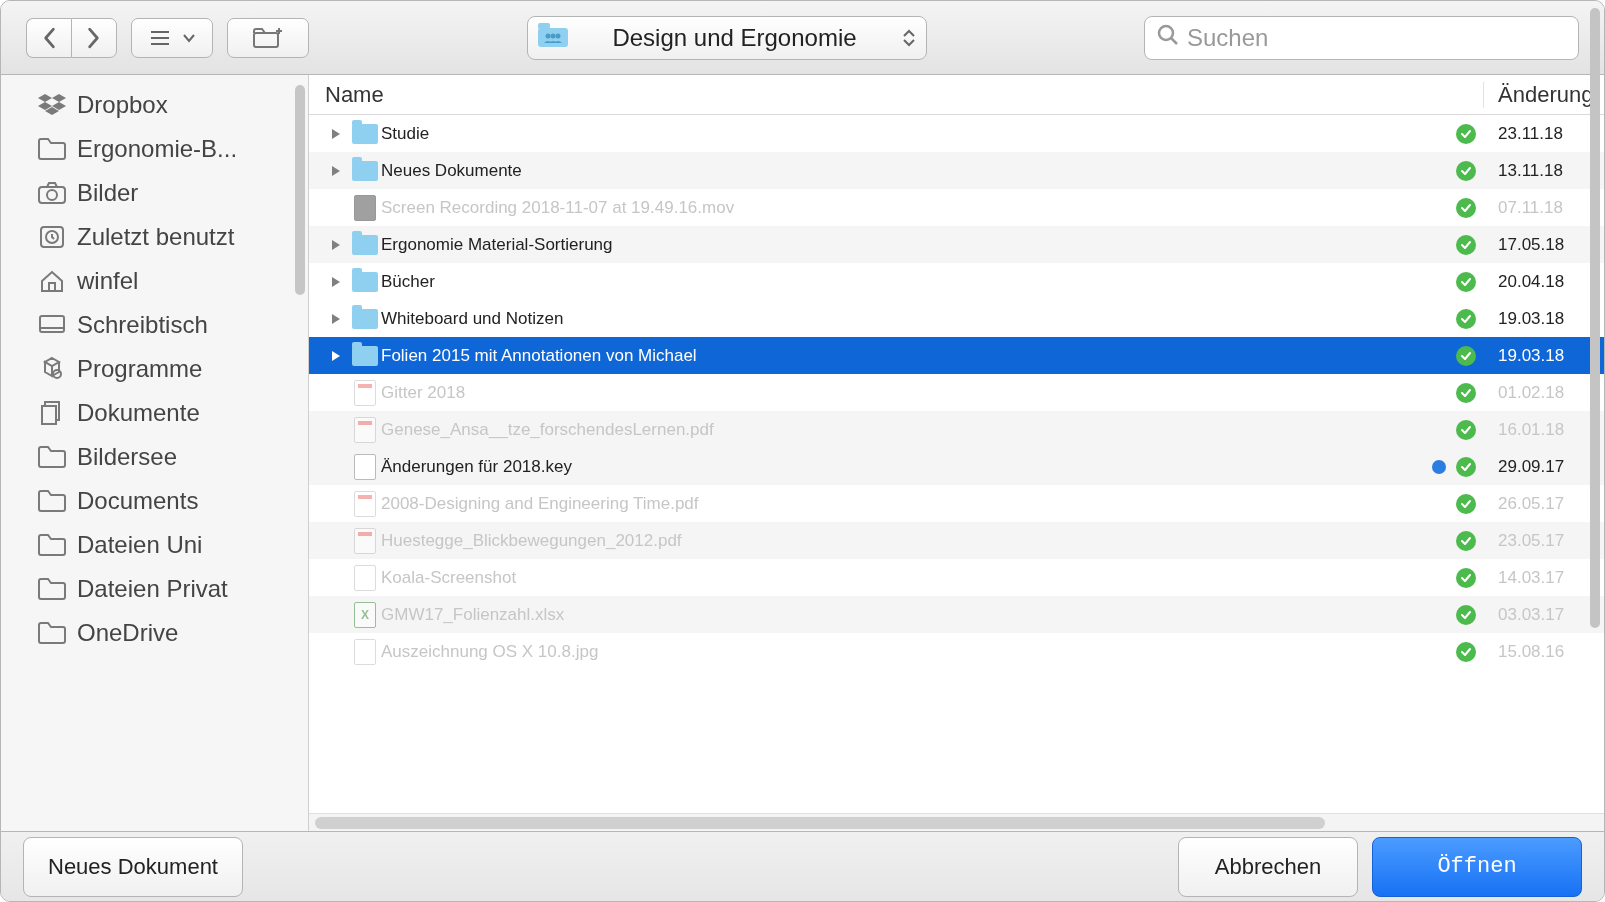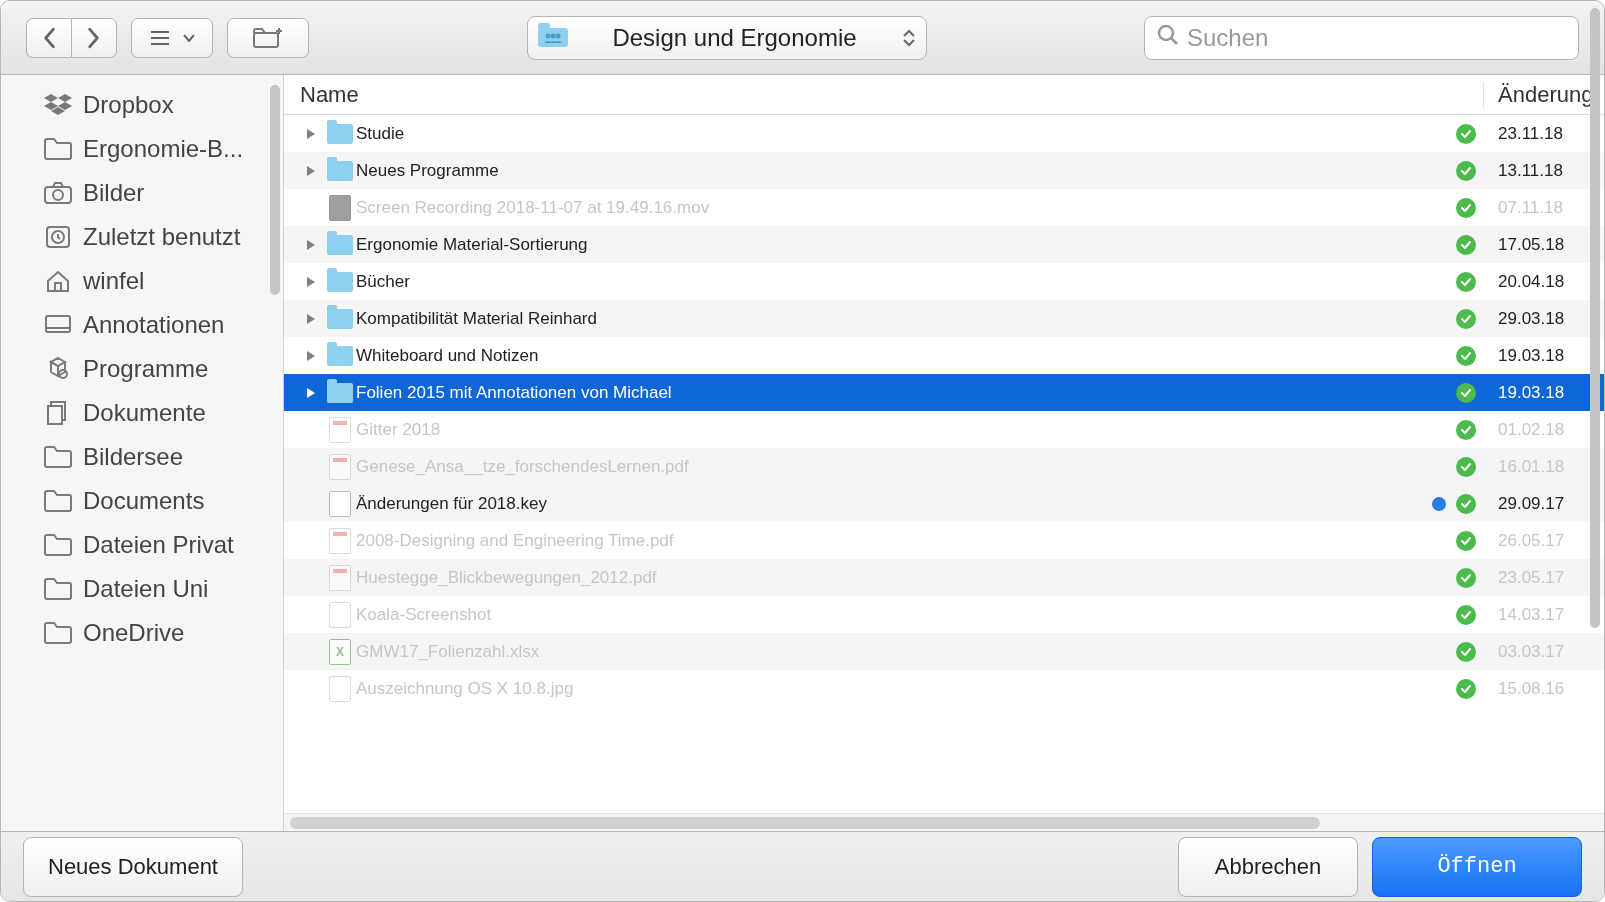--- a/index.html
+++ b/index.html
@@ -73,24 +73,24 @@
     gap: 8px;
     font-size: 24px;
     color: #999;
   }
   .main {
     flex: 1;
     display: flex;
     overflow: hidden;
   }
   .sidebar {
-    width: 283px;
+    width: 308px;
     background: #f7f6f6;
     border-right: 1px solid #cfcfcf;
-    padding: 8px 0 0 12px;
+    padding: 8px 0 0 6px;
     position: relative;
     overflow-y: hidden;
   }
   .sidebar-item {
     display: flex;
     align-items: center;
     gap: 10px;
     padding: 8px 14px 8px 30px;
     font-size: 24px;
     color: #444;
@@ -338,21 +338,21 @@
           </span>
           <span>winfel</span>
         </div>
         <div class="sidebar-item">
           <span class="sicon">
             <svg width="28" height="22" viewBox="0 0 28 22">
               <rect x="2" y="2" width="24" height="16" rx="2" fill="none" stroke="#7a7a7a" stroke-width="2"></rect>
               <line x1="2" y1="14" x2="26" y2="14" stroke="#7a7a7a" stroke-width="2"></line>
             </svg>
           </span>
-          <span>Annotationen</span>
+          <span>Schreibtisch</span>
         </div>
         <div class="sidebar-item">
           <span class="sicon">
             <svg width="26" height="26" viewBox="0 0 26 26">
               <path d="M13 2 L20 6 L13 10 L6 6 Z M6 6 L6 16 L13 20 L13 10 Z M20 6 L20 16 L13 20" fill="none" stroke="#7a7a7a" stroke-width="2"></path>
               <circle cx="18" cy="18" r="4" fill="none" stroke="#7a7a7a" stroke-width="2"></circle>
             </svg>
           </span>
           <span>Programme</span>
         </div>
@@ -380,29 +380,29 @@
             </svg>
           </span>
           <span>Documents</span>
         </div>
         <div class="sidebar-item">
           <span class="sicon">
             <svg width="28" height="22" viewBox="0 0 28 22">
               <path d="M1 5 L1 3 Q1 1 3 1 L10 1 L13 5 L25 5 Q27 5 27 7 L27 19 Q27 21 25 21 L3 21 Q1 21 1 19 Z" fill="none" stroke="#7a7a7a" stroke-width="2"></path>
             </svg>
           </span>
-          <span>Dateien Privat</span>
+          <span>Dateien Uni</span>
         </div>
         <div class="sidebar-item">
           <span class="sicon">
             <svg width="28" height="22" viewBox="0 0 28 22">
               <path d="M1 5 L1 3 Q1 1 3 1 L10 1 L13 5 L25 5 Q27 5 27 7 L27 19 Q27 21 25 21 L3 21 Q1 21 1 19 Z" fill="none" stroke="#7a7a7a" stroke-width="2"></path>
             </svg>
           </span>
-          <span>Dateien Uni</span>
+          <span>Dateien Privat</span>
         </div>
         <div class="sidebar-item">
           <span class="sicon">
             <svg width="28" height="22" viewBox="0 0 28 22">
               <path d="M1 5 L1 3 Q1 1 3 1 L10 1 L13 5 L25 5 Q27 5 27 7 L27 19 Q27 21 25 21 L3 21 Q1 21 1 19 Z" fill="none" stroke="#7a7a7a" stroke-width="2"></path>
             </svg>
           </span>
           <span>OneDrive</span>
         </div>
       </div>
@@ -437,21 +437,21 @@
           <div class="row alt">
             <span class="disclosure">
               <svg width="12" height="14" viewBox="0 0 12 14">
                 <path d="M2 2 L10 7 L2 12 Z" fill="#808080"></path>
               </svg>
             </span>
             <span class="indent" style="width: 0px;"></span>
             <span class="icon-cell">
               <span class="folder-ico"></span>
             </span>
-            <span class="name">Neues Programme</span>
+            <span class="name">Neues Dokumente</span>
             <span class="tag"></span>
             <span class="sync">
               <span class="green-check">
                 <svg viewBox="0 0 12 12">
                   <path d="M2 6 L5 9 L10 3" stroke="#fff" stroke-width="2" fill="none" stroke-linecap="round" stroke-linejoin="round"></path>
                 </svg>
               </span>
             </span>
             <span class="date">13.11.18</span>
           </div>
@@ -506,41 +506,20 @@
             <span class="name">Bücher</span>
             <span class="tag"></span>
             <span class="sync">
               <span class="green-check">
                 <svg viewBox="0 0 12 12">
                   <path d="M2 6 L5 9 L10 3" stroke="#fff" stroke-width="2" fill="none" stroke-linecap="round" stroke-linejoin="round"></path>
                 </svg>
               </span>
             </span>
             <span class="date">20.04.18</span>
-          </div>
-          <div class="row alt">
-            <span class="disclosure">
-              <svg width="12" height="14" viewBox="0 0 12 14">
-                <path d="M2 2 L10 7 L2 12 Z" fill="#808080"></path>
-              </svg>
-            </span>
-            <span class="indent" style="width: 0px;"></span>
-            <span class="icon-cell">
-              <span class="folder-ico"></span>
-            </span>
-            <span class="name">Kompatibilität Material Reinhard</span>
-            <span class="tag"></span>
-            <span class="sync">
-              <span class="green-check">
-                <svg viewBox="0 0 12 12">
-                  <path d="M2 6 L5 9 L10 3" stroke="#fff" stroke-width="2" fill="none" stroke-linecap="round" stroke-linejoin="round"></path>
-                </svg>
-              </span>
-            </span>
-            <span class="date">29.03.18</span>
           </div>
           <div class="row">
             <span class="disclosure">
               <svg width="12" height="14" viewBox="0 0 12 14">
                 <path d="M2 2 L10 7 L2 12 Z" fill="#808080"></path>
               </svg>
             </span>
             <span class="indent" style="width: 0px;"></span>
             <span class="icon-cell">
               <span class="folder-ico"></span>

